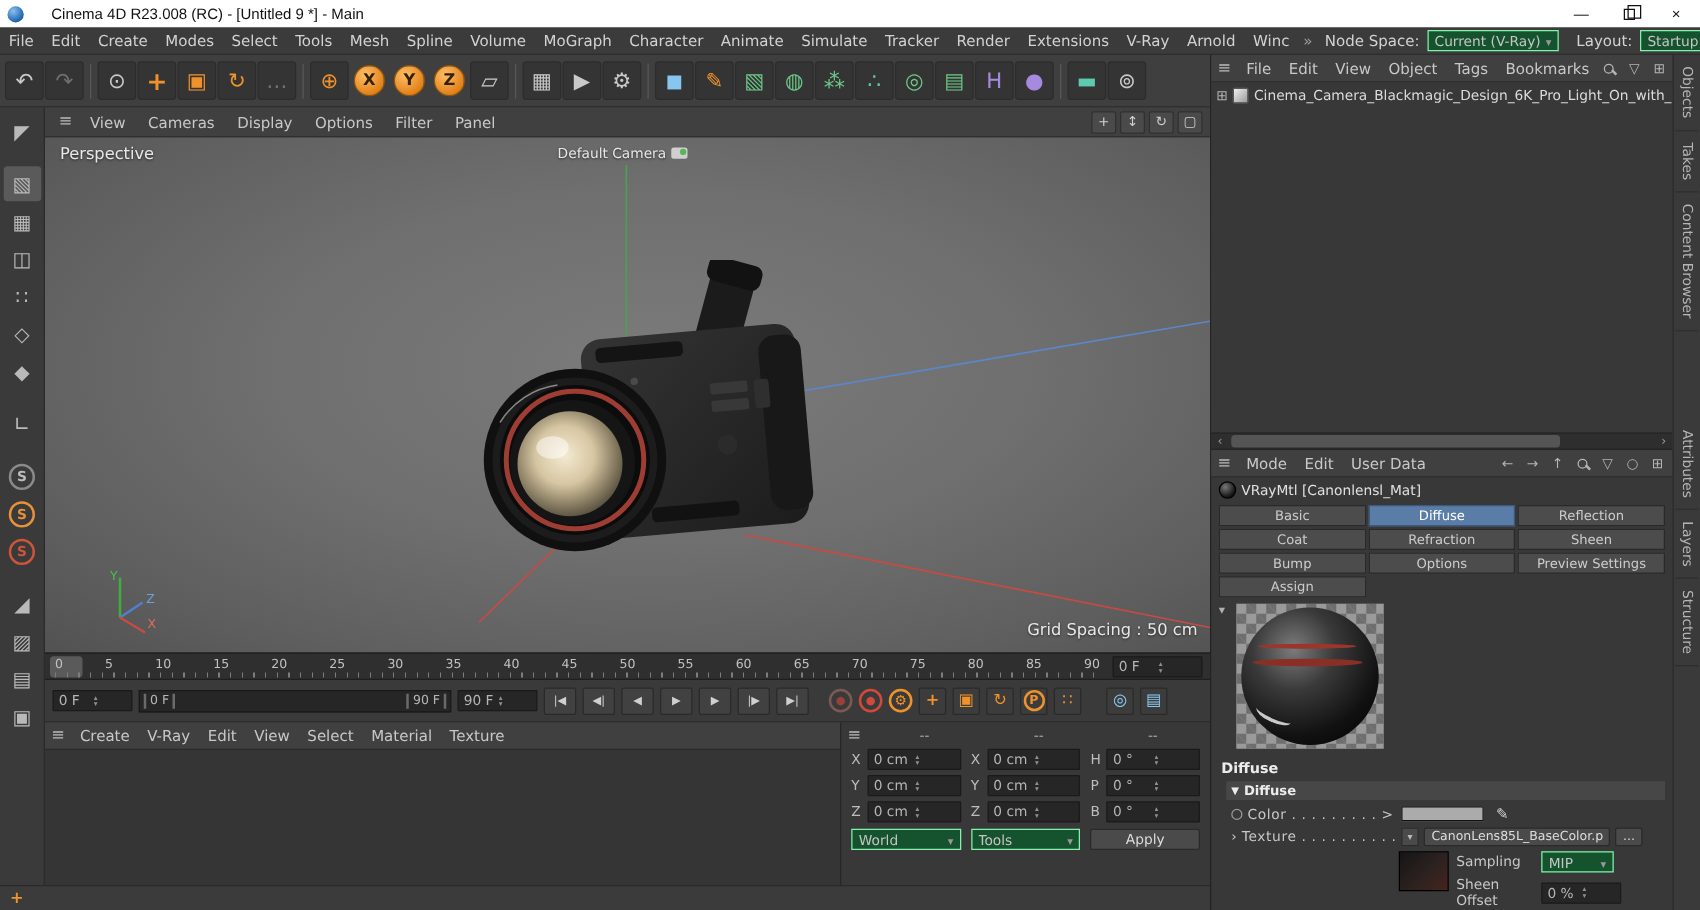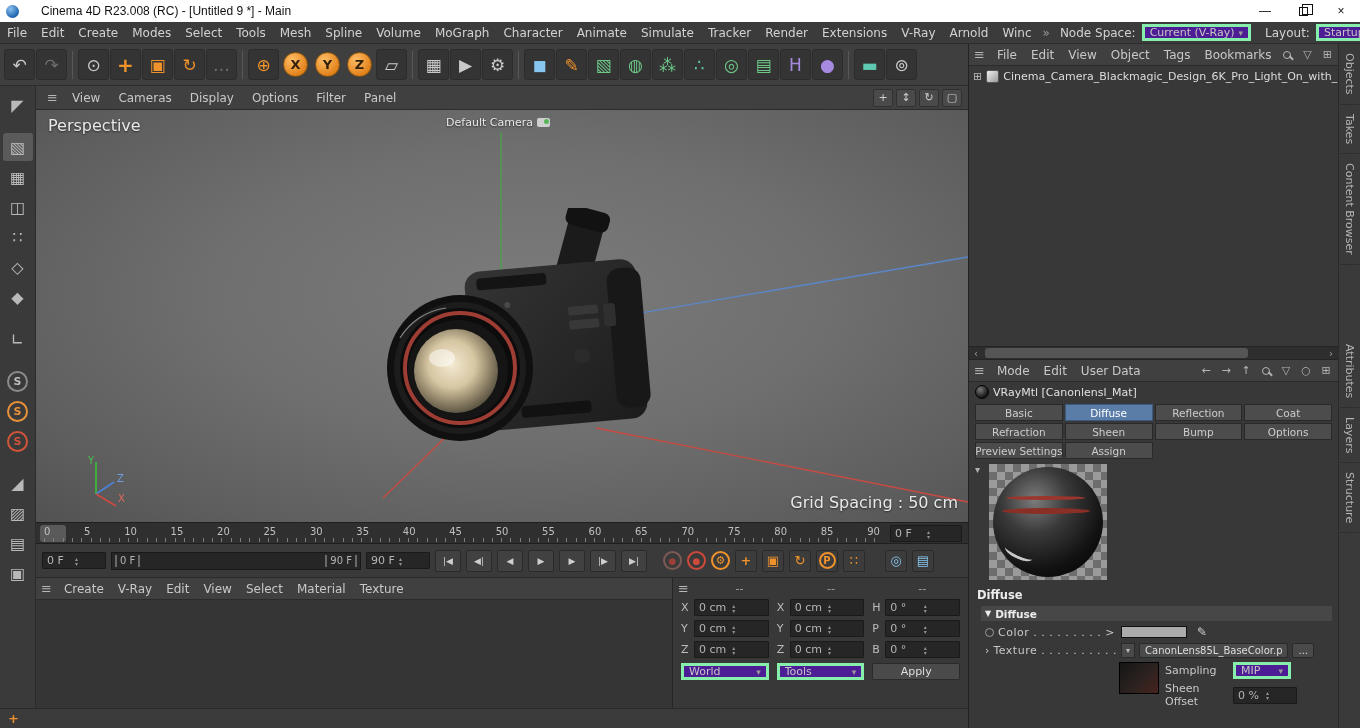--- a/index.html
+++ b/index.html
@@ -15,21 +15,21 @@
   .wb{width:38px;height:22px;display:flex;align-items:center;justify-content:center;font-size:12px;color:#111;cursor:default}
   .restore-box{width:9px;height:9px;border:1px solid #111;position:relative;background:#fff}
   .restore-box::before{content:"";position:absolute;top:-4px;left:2px;width:9px;height:9px;border:1px solid #111}
 
   
   .menubar{height:22px;background:#3b3b3b;border-bottom:1px solid #2d2d2d;display:flex;align-items:center;font-size:12px;color:#d2d2d2;flex:0 0 auto;white-space:nowrap}
   .mi{padding:0 7px;cursor:default}
   .chev{padding:0 4px;color:#9a9a9a}
   .nslabel{padding:0 6px;color:#d2d2d2}
   .msel{width:150px;margin-right:8px}
-  .dsel{background:#4c1d95;border:3px solid #86efac;height:17px;display:flex;align-items:center;padding:0 5px;color:#c5c5c5;font-size:11px}
+  .dsel{background:#14532d;border:1px solid #86efac;height:17px;display:flex;align-items:flex-end;padding:0 5px;color:#c5c5c5;font-size:11px}
   .dsel span{flex:1;overflow:hidden;white-space:nowrap}
   .dar{color:#999;font-size:9px;margin-left:4px}
 
   
   .mainrow{flex:1;display:flex;min-height:0}
   .leftcol{width:968px;display:flex;flex-direction:column}
   .rightcol{width:370px;background:#383838;border-left:1px solid #232323;display:flex;flex-direction:column}
   .tabstrip{width:22px;background:#3a3a3a;border-left:1px solid #2a2a2a;display:flex;flex-direction:column;align-items:center}
 
   
@@ -54,21 +54,21 @@
 
   
   .vpmenu{height:24px;background:#404040;border-bottom:1px solid #2b2b2b;display:flex;align-items:center;padding:0 6px;font-size:12px;flex:0 0 auto}
   .vpmenu .mi{padding:0 9px}
   .ham{font-size:13px;color:#b8b8b8;padding:0 5px}
   .vnav{margin-left:auto;display:flex;gap:3px}
   .vn{width:20px;height:18px;display:flex;align-items:center;justify-content:center;background:#4a4a4a;border:1px solid #303030;border-radius:2px;color:#d0d0d0;font-size:11px}
 
   
   .viewport{position:relative;height:412px;background:radial-gradient(ellipse at 52% 45%,#7b7b7b 0%,#6f6f6f 45%,#5e5e5e 80%,#525252 100%);overflow:hidden;flex:0 0 auto}
-  .vlabel{position:absolute;color:#e8e8e8;font-size:16px;text-shadow:0 1px 2px rgba(0,0,0,.6)}
+  .vlabel{position:absolute;color:#e8e8e8;font-size:13px;text-shadow:0 1px 2px rgba(0,0,0,.6)}
   .axsvg,.camsvg{position:absolute}
   .camlbl{position:absolute;top:6px;left:44%;display:flex;align-items:center;gap:4px;color:#e8e8e8;font-size:11px;text-shadow:0 1px 2px rgba(0,0,0,.6)}
   .camico{width:13px;height:9px;background:#cfcfcf;border-radius:2px;position:relative}
   .camico::after{content:"";position:absolute;right:1px;top:1px;width:5px;height:5px;border-radius:50%;background:#57b657}
 
   
   .ruler{position:relative;height:22px;background:#2f2f2f;border-top:1px solid #1f1f1f;border-bottom:1px solid #1f1f1f;flex:0 0 auto}
   .playhead{position:absolute;left:4px;top:2px;width:26px;height:17px;background:#5a5a5a;border-radius:3px}
   .rnums{position:absolute;left:8px;right:88px;top:3px;display:flex;justify-content:space-between;font-size:10px;color:#c0c0c0}
   .tickband{position:absolute;left:8px;right:88px;bottom:1px;height:4px;background:repeating-linear-gradient(90deg,#7d7d7d 0 1px,transparent 1px 9.33px)}
@@ -128,21 +128,21 @@
   .orow{display:flex;align-items:center;gap:4px;height:20px;padding:0 4px;white-space:nowrap;color:#dcdcdc;font-size:11px}
   .oicon{width:13px;height:13px;background:linear-gradient(135deg,#f0f0f0,#9a9a9a);border:1px solid #555;border-radius:2px;flex:0 0 auto}
   .hscroll{height:14px;background:#2e2e2e;border-top:1px solid #242424;border-bottom:1px solid #242424;display:flex;align-items:center;flex:0 0 auto}
   .harrow{width:14px;text-align:center;color:#9a9a9a;font-size:10px}
   .htrack{flex:1;height:10px;position:relative;margin:0 2px}
   .hthumb{position:absolute;left:0;top:0;height:10px;width:78%;background:#555;border-radius:3px}
 
   .amrow{height:20px;display:flex;align-items:center;gap:4px;padding:0 6px;flex:0 0 auto}
   .msph{width:14px;height:14px;border-radius:50%;background:radial-gradient(circle at 35% 30%,#777,#151515 70%);border:1px solid #000;flex:0 0 auto}
   .mtitle{font-size:11px;color:#e0e0e0;white-space:nowrap;overflow:hidden}
-  .mtabs{display:grid;grid-template-columns:repeat(4,1fr);gap:2px;padding:2px 6px;flex:0 0 auto}
+  .mtabs{display:grid;grid-template-columns:repeat(3,1fr);gap:2px;padding:2px 6px;flex:0 0 auto}
   .mtab{height:17px;background:#4c4c4c;border:1px solid #292929;display:flex;align-items:center;justify-content:center;font-size:10.5px;color:#ccc;overflow:hidden;white-space:nowrap}
   .mtab.active{background:#5a7da8;color:#fff;border-color:#3d5a7e}
 
   .pvwrap{display:flex;padding:3px 6px;gap:4px;flex:0 0 auto}
   .collarr{color:#b0b0b0;font-size:10px;width:10px}
   .checker{width:118px;height:116px;background-color:#9a9a9a;background-image:linear-gradient(45deg,#6e6e6e 25%,transparent 25%,transparent 75%,#6e6e6e 75%),linear-gradient(45deg,#6e6e6e 25%,transparent 25%,transparent 75%,#6e6e6e 75%);background-size:16px 16px;background-position:0 0,8px 8px;display:flex;align-items:center;justify-content:center}
   .psphere{width:110px;height:110px;border-radius:50%;background:radial-gradient(circle at 38% 30%,#7c7c7c 0%,#3a3a3a 32%,#111 68%,#000 100%);position:relative;overflow:hidden}
   .st1{position:absolute;left:12%;top:26%;width:72%;height:4px;background:#9c362c;border-radius:50%}
   .st2{position:absolute;left:8%;top:37%;width:80%;height:6px;background:#8a2f26;border-radius:50%}
   .hl{position:absolute;left:10%;bottom:16%;width:30px;height:12px;border-bottom:3px solid #e8e8e8;border-radius:50%;transform:rotate(24deg);opacity:.85}

